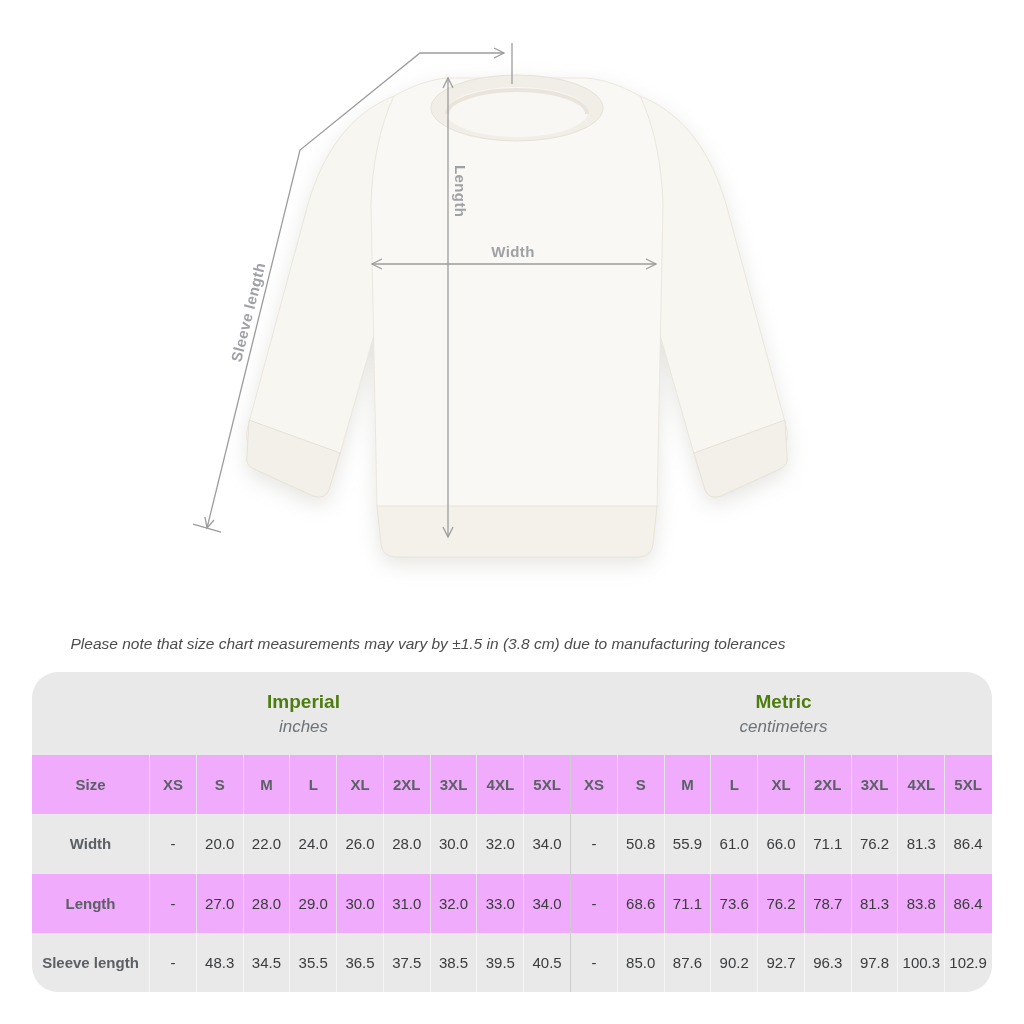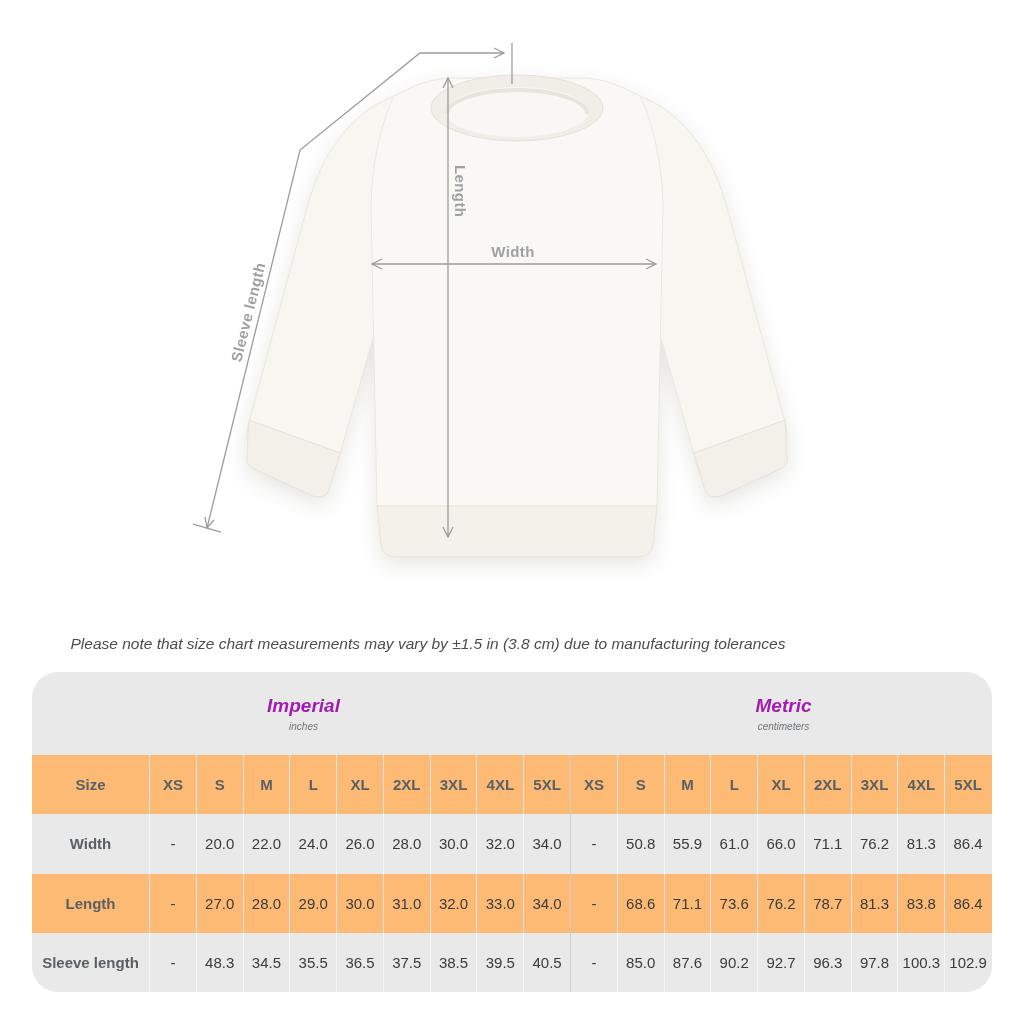--- a/index.html
+++ b/index.html
@@ -28,25 +28,25 @@
   }
   
   .sizetable{
     position:absolute;top:672px;left:32px;width:960px;height:320px;
     border-radius:26px;overflow:hidden;background:#ffffff;
   }
   .band{height:83px;background:#e9e9e9;display:flex;}
   .band-half{display:flex;flex-direction:column;align-items:center;justify-content:center;gap:4px;}
   .band-half.imp{width:543px;}
   .band-half.met{flex:1;}
-  .band-title{font-size:19px;font-weight:bold;font-style:italic;color:#a21caf;}
-  .band-sub{font-size:10px;font-style:italic;color:#6d7378;}
+  .band-title{font-size:19px;font-weight:bold;color:#4d7c0f;}
+  .band-sub{font-size:17px;font-style:italic;color:#6d7378;}
   .table-body{height:237px;display:flex;flex-direction:column;}
   .trow{flex:1;display:grid;grid-template-columns:118px repeat(18,1fr);}
-  .trow.white{background:#fdba74;}
+  .trow.white{background:#f0abfc;}
   .trow.gray{background:#e9e9e9;}
   .cell{
     display:flex;align-items:center;justify-content:center;
     font-size:15px;color:#393b3d;border-right:1px solid transparent;overflow:hidden;
   }
   .white .cell:not(:last-child){border-right-color:#e4e4e4;}
   .gray .cell:not(:last-child){border-right-color:#f6f6f6;}
   .cell.divider{border-right-color:#cdcdcd !important;}
   .cell.headcell,.cell.labelcol{font-weight:bold;color:#5b6065;}
 </style>

